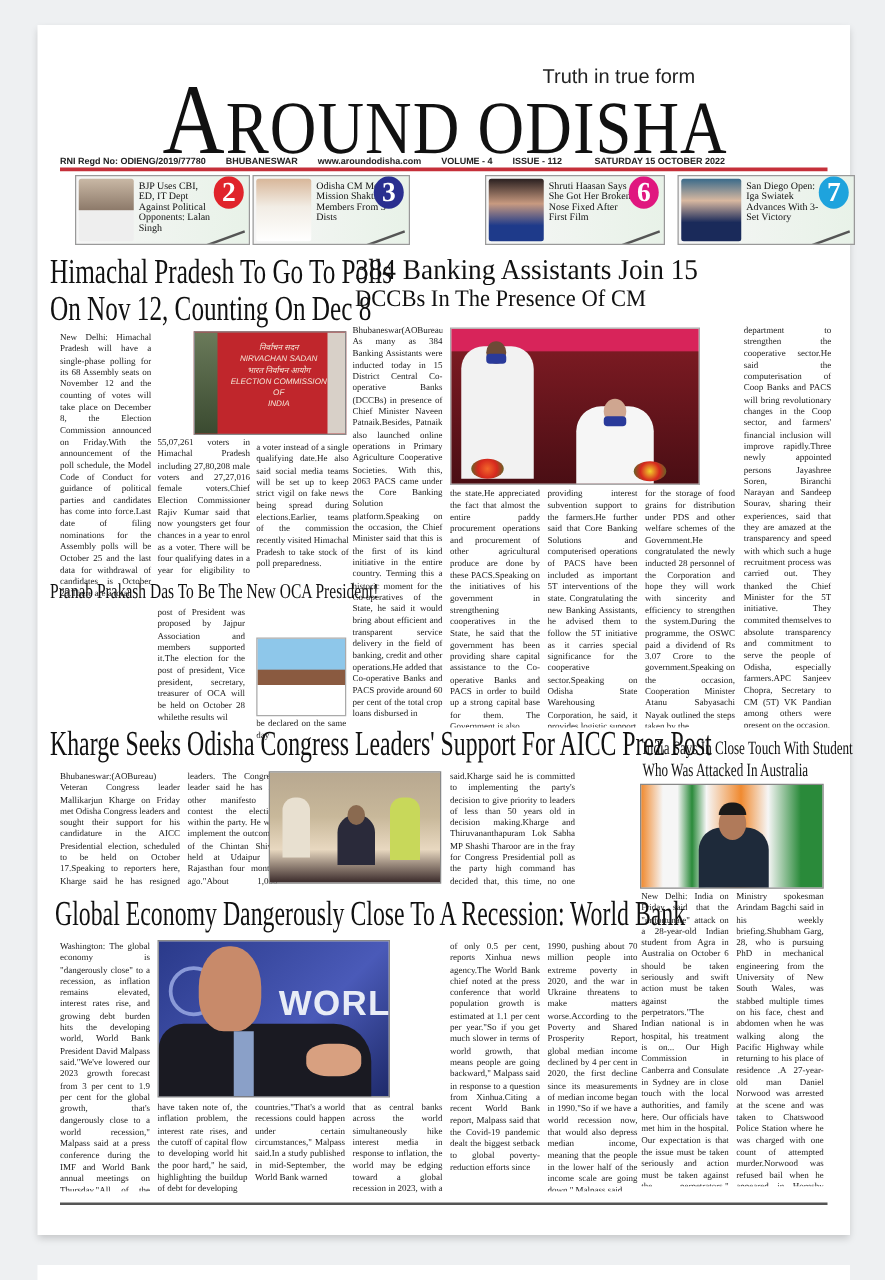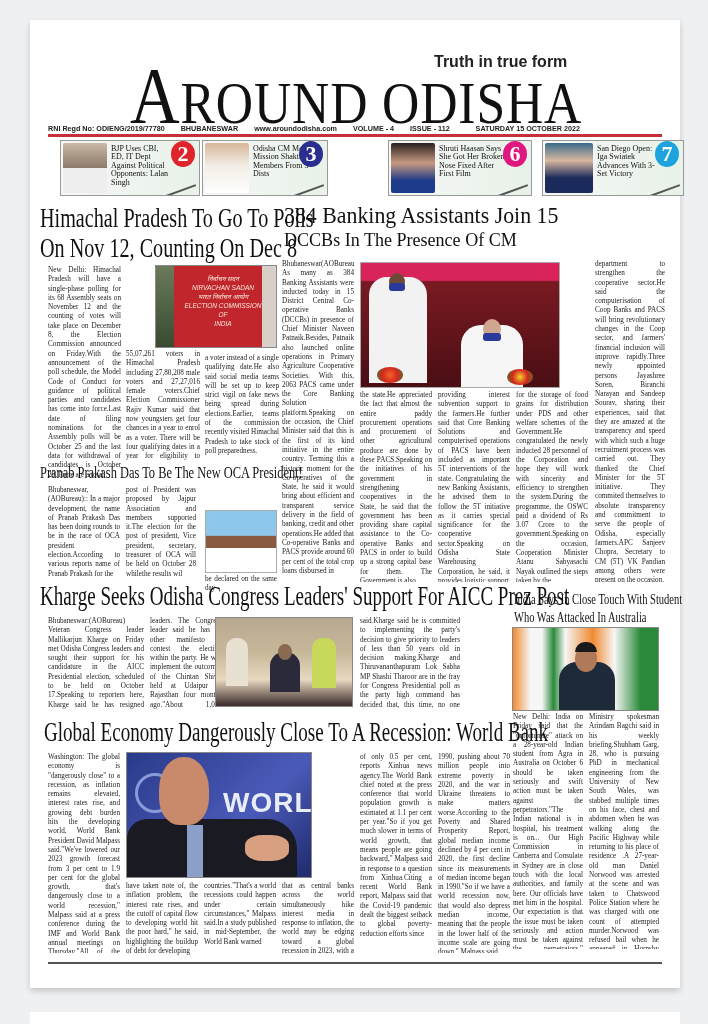--- a/index.html
+++ b/index.html
@@ -3,21 +3,21 @@
 <meta charset="utf-8">
 <style>
 *{box-sizing:border-box;margin:0;padding:0}
 html,body{width:708px;height:1024px;overflow:hidden;background:#eef0f2}
 body{font-family:"Liberation Serif",serif;color:#111;position:relative}
 .page{position:absolute;left:30px;top:20px;width:650px;height:968px;background:#fff;box-shadow:0 3px 6px rgba(0,0,0,.18)}
 .page2{position:absolute;left:30px;top:1012px;width:650px;height:30px;background:#fff}
 .masthead{position:absolute;left:100px;top:18px;width:480px;height:100px}
 .logo{position:absolute;left:0;top:18px;font-family:"Liberation Serif",serif;font-size:60px;letter-spacing:1px;transform:scaleX(.86);transform-origin:left top;white-space:nowrap;color:#111;line-height:1}
 .logo .big{font-size:80px}
-.tagline{position:absolute;left:304px;top:15px;font-family:"Liberation Sans",sans-serif;font-size:16px;font-weight:bold;color:#222}
+.tagline{position:absolute;left:304px;top:15px;font-family:"Liberation Sans",sans-serif;font-size:16px;font-weight:normal;color:#222}
 .infobar{position:absolute;left:18px;top:104px;width:532px;display:flex;font-family:"Liberation Sans",sans-serif;font-size:7.2px;font-weight:bold;color:#222;white-space:nowrap}
 .infobar span{margin-right:16px}
 .infobar .date{margin-left:auto;margin-right:0}
 .redline{position:absolute;left:18px;top:114px;width:614px;height:3px;background:#c5303a}
 .teasers{position:absolute;left:18px;top:120px;width:614px;height:56px}
 .teaser{position:absolute;top:0;height:56px;border:1px solid #999;background:linear-gradient(90deg,#f6f6f6,#e8f2e8);overflow:hidden}
 .teaser .photo{position:absolute;left:2px;top:2px;width:44px;height:50px;border-radius:2px}
 .teaser .t{position:absolute;left:50px;top:4px;width:92px;font-size:8px;font-weight:normal;line-height:1.05;color:#111}
 .teaser .num{position:absolute;right:4px;top:0px;width:24px;height:26px;border-radius:50%;color:#fff;font-size:22px;font-weight:bold;text-align:center;line-height:26px;font-family:"Liberation Serif",serif}
 .teaser .pen{position:absolute;right:2px;bottom:2px;width:40px;height:2px;background:#555;transform:rotate(-20deg)}
@@ -92,21 +92,20 @@
       <div>INDIA</div>
     </div>
     <div style="position:absolute;right:0;top:0;width:14px;height:100%;background:#d8d0c8"></div>
   </div>
   <div class="col" style="left:96px;top:330px;width:74px;height:112px">55,07,261 voters in Himachal Pradesh including 27,80,208 male voters and 27,27,016 female voters.Chief Election Commissioner Rajiv Kumar said that now youngsters get four chances in a year to enrol as a voter. There will be four qualifying dates in a year for eligibility to register as</div>
   <div class="col" style="left:175px;top:334px;width:74px;height:108px">a voter instead of a single qualifying date.He also said social media teams will be set up to keep strict vigil on fake news being spread during elections.Earlier, teams of the commission recently visited Himachal Pradesh to take stock of poll preparedness.</div>
 
   <div class="hl" style="left:10px;top:444px;font-size:17px">
     <span class="cond" style="transform:scaleX(.73)">Pranab Prakash Das To Be The New OCA President!</span>
   </div>
-  <div class="col" style="left:18px;top:466px;width:72px;height:98px">Bhubaneswar, (AOBureau):: In a major development, the name of Pranab Prakash Das has been doing rounds to be in the race of OCA president election.According to various reports name of Pranab Prakash for the</div>
   <div class="col" style="left:96px;top:466px;width:70px;height:98px">post of President was proposed by Jajpur Association and members supported it.The election for the post of president, Vice president, secretary, treasurer of OCA will be held on October 28 whilethe results wil</div>
   <div class="img" style="left:175px;top:490px;width:72px;height:63px;background:linear-gradient(180deg,#8ec7ea 0%,#8ec7ea 40%,#8a5a40 41%,#8a5a40 60%,#fff 61%);border:1px solid #aaa"></div>
   <div class="col" style="left:175px;top:555px;width:72px;height:20px">be declared on the same day</div>
 
   <div class="hl" style="left:254px;top:184px;font-size:23px">
     <span class="cond" style="transform:scaleX(.95)">384 Banking Assistants Join 15</span>
   </div>
   <div class="hl" style="left:254px;top:210px;font-size:19px">
     <span class="cond" style="transform:scaleX(.95)">DCCBs In The Presence Of CM</span>
   </div>

